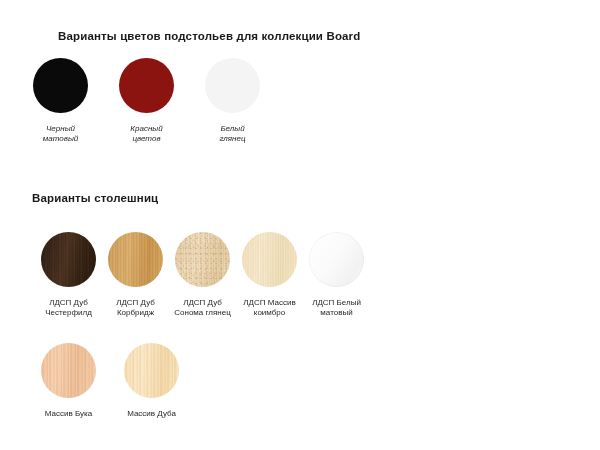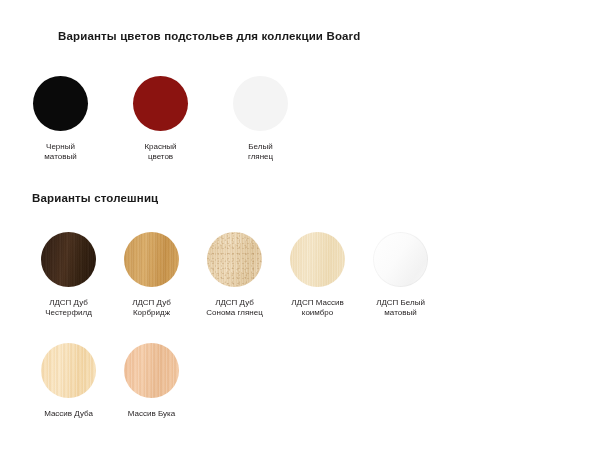--- a/index.html
+++ b/index.html
@@ -29,22 +29,22 @@
     white-space: nowrap;
   }
   #title-bases  { top: 30px; margin-left: 26px; }
   #title-tops   { top: 192px; }
 
   .swatch-row {
     position: absolute;
     left: 0;
     display: flex;
   }
-  #row-bases { top: 76px; left: 33px; gap: 45px; }
-  #row-tops  { top: 232px; left: 41px; gap: 28px; }
+  #row-bases { top: 58px; left: 33px; gap: 31px; font-style: italic; }
+  #row-tops  { top: 232px; left: 41px; gap: 12px; }
   #row-massif{ top: 343px; left: 41px; gap: 28px; }
 
   .swatch-cell {
     width: 55px;
     display: flex;
     flex-direction: column;
     align-items: center;
   }
   #row-tops .swatch-cell,
   #row-massif .swatch-cell {
@@ -220,22 +220,22 @@
     </div>
     <div class="swatch-cell">
       <div class="disc f-white-gloss"></div>
       <div class="caption">ЛДСП Белый
 матовый</div>
     </div>
   </div>
 
   <div class="swatch-row" id="row-massif">
     <div class="swatch-cell">
+      <div class="disc f-beech"></div>
+      <div class="caption">Массив Бука</div>
+    </div>
+    <div class="swatch-cell">
       <div class="disc f-oak-massif"></div>
       <div class="caption">Массив Дуба</div>
     </div>
-    <div class="swatch-cell">
-      <div class="disc f-beech"></div>
-      <div class="caption">Массив Бука</div>
-    </div>
   </div>
 
 </div>
 
 </body></html>

